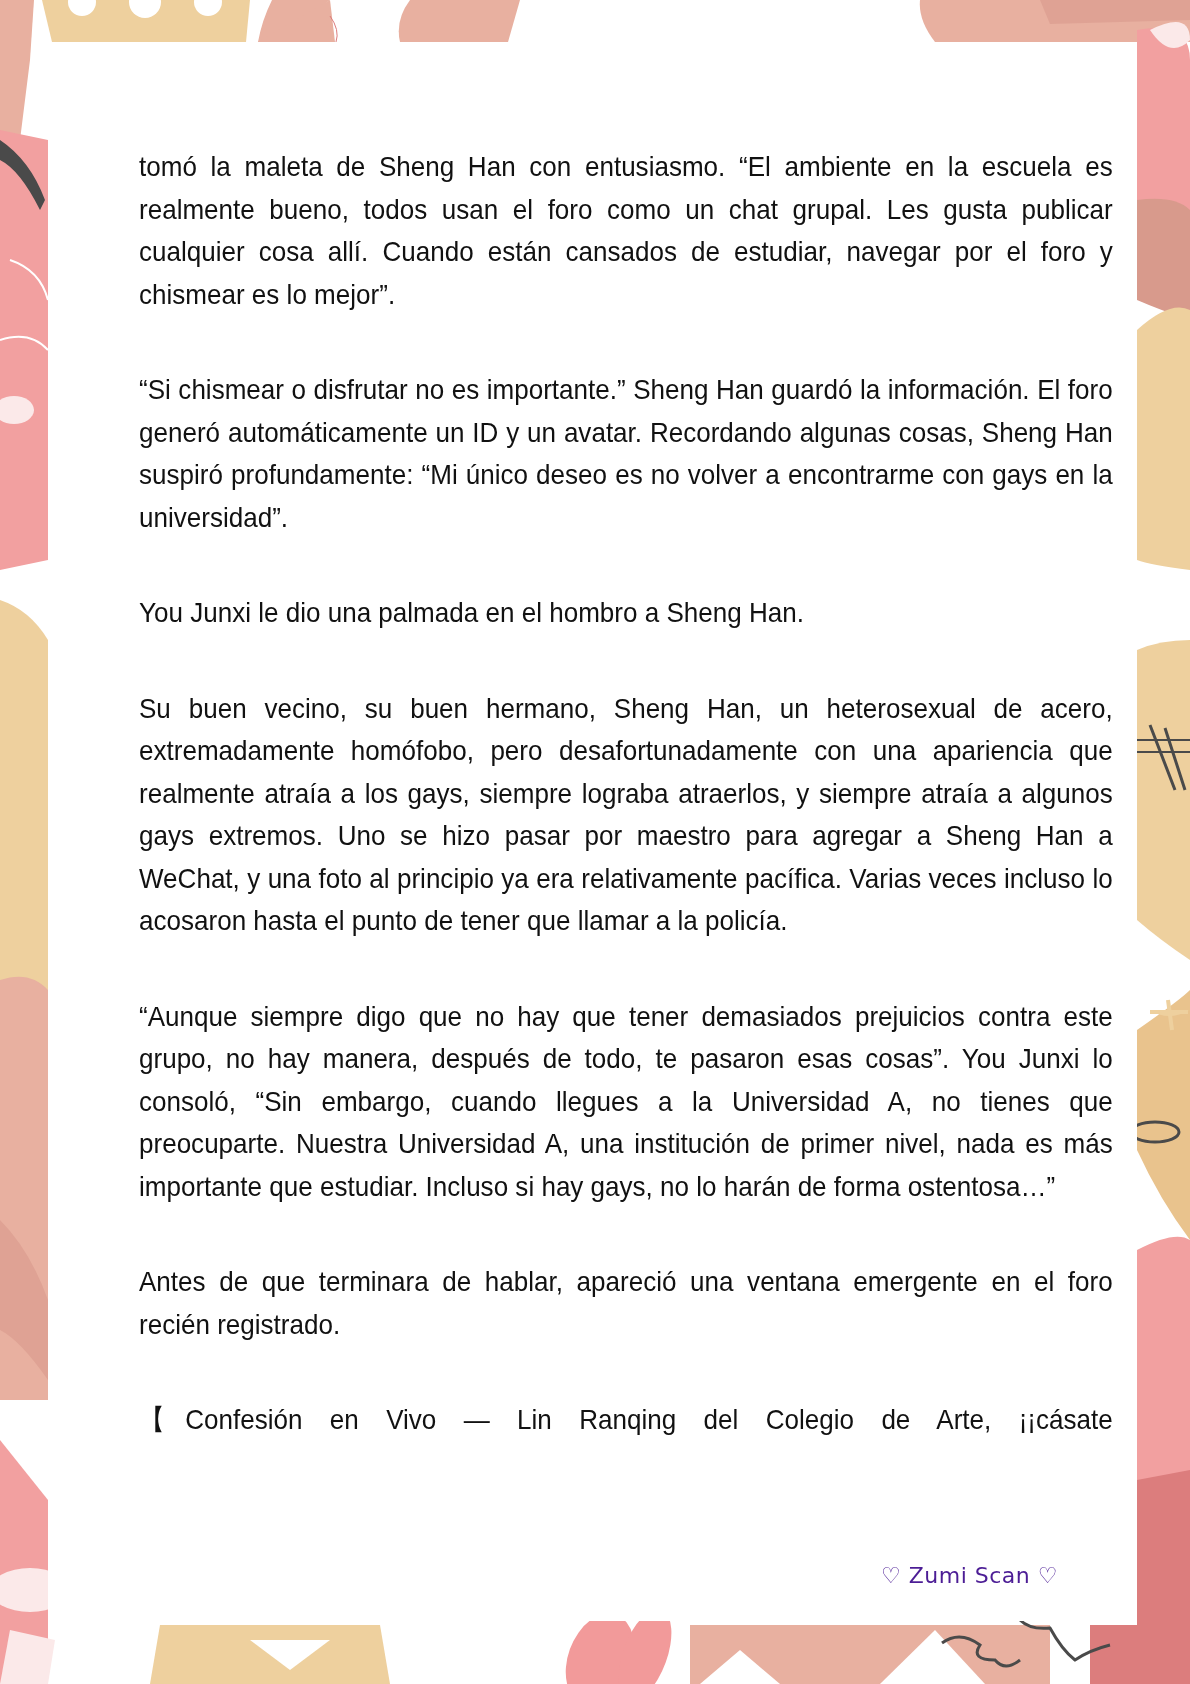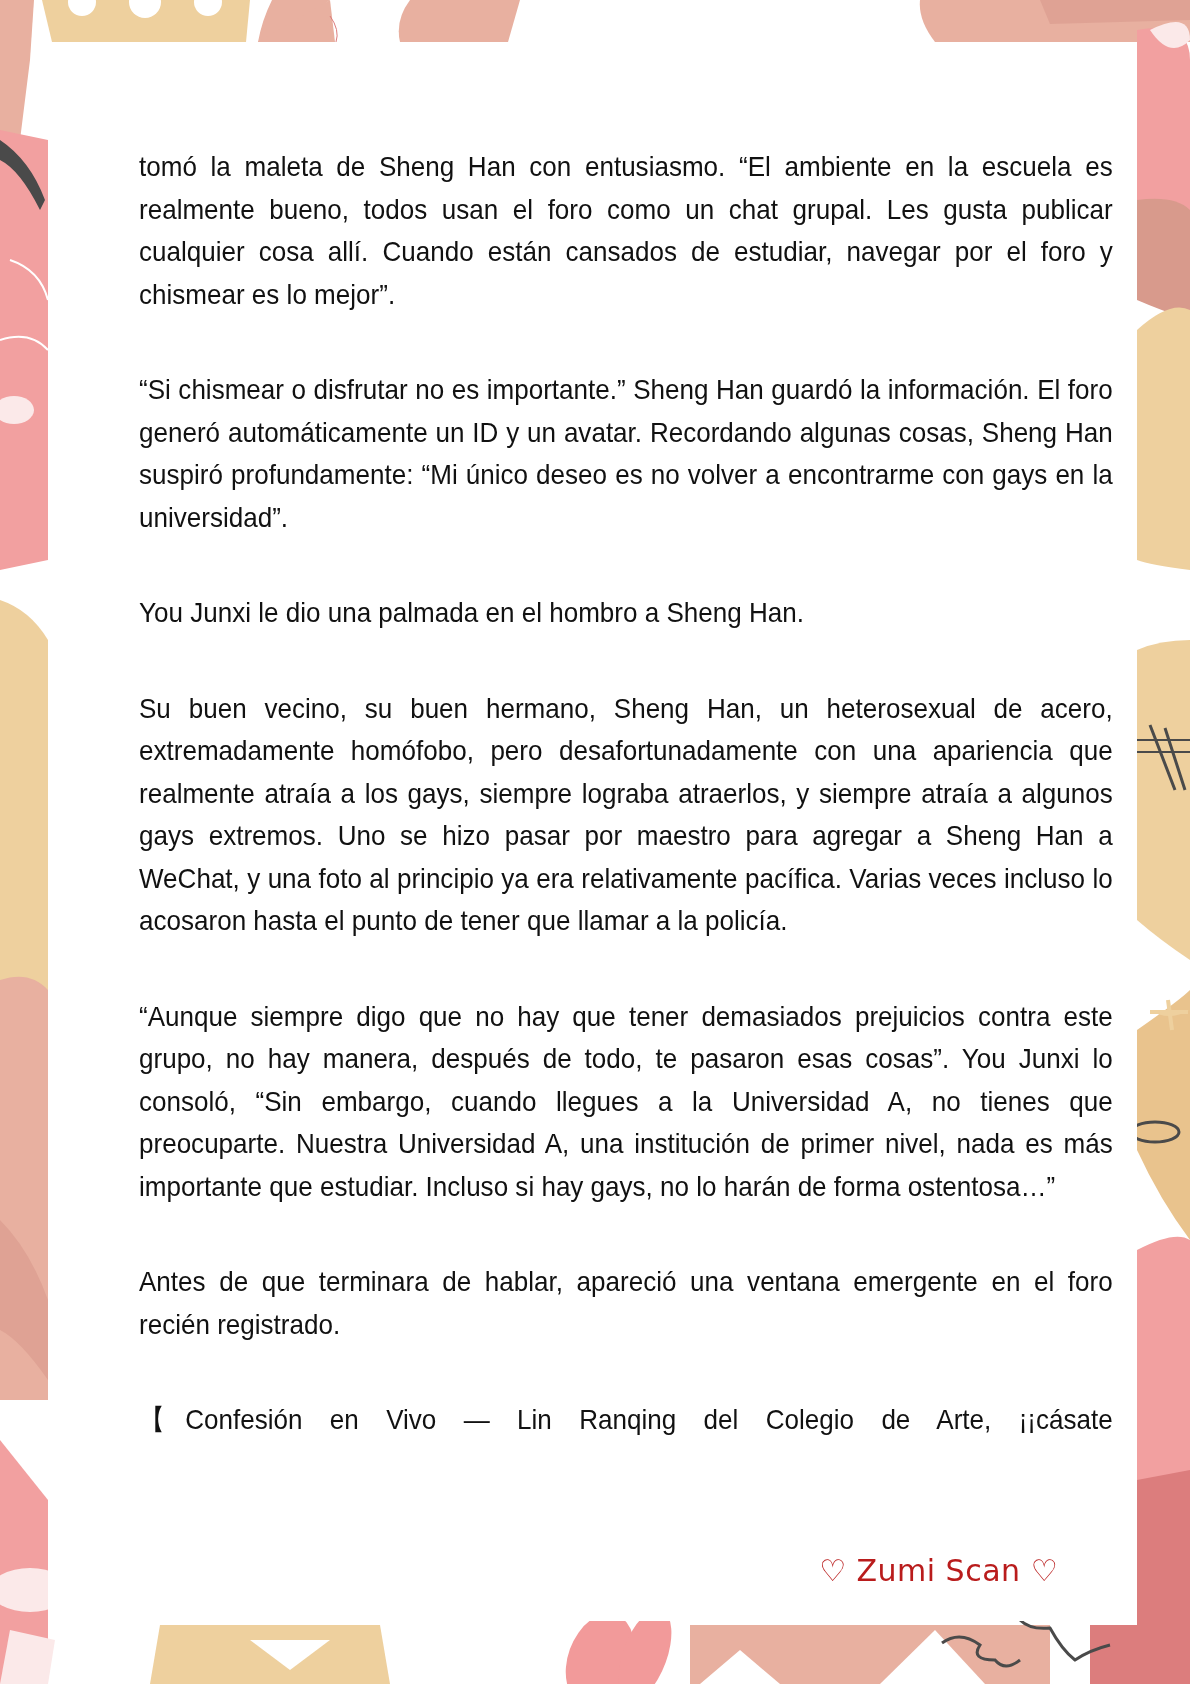--- a/index.html
+++ b/index.html
@@ -46,22 +46,22 @@
       width: 1047px;
     }
     .para.last {
       margin-bottom: 0;
       text-align-last: justify;
     }
     .watermark {
       position: absolute;
       right: 132px;
       bottom: 96px;
-      font-size: 30px;
-      color: #b91c1c;
+      font-size: 22px;
+      color: #4c1d95;
       font-family: "DejaVu Sans", sans-serif;
       letter-spacing: 0.5px;
       z-index: 3;
     }
   </style>
 </head>
 <body>
 
 <svg class="deco" width="1190" height="1684" viewBox="0 0 1190 1684" xmlns="http://www.w3.org/2000/svg">
 

